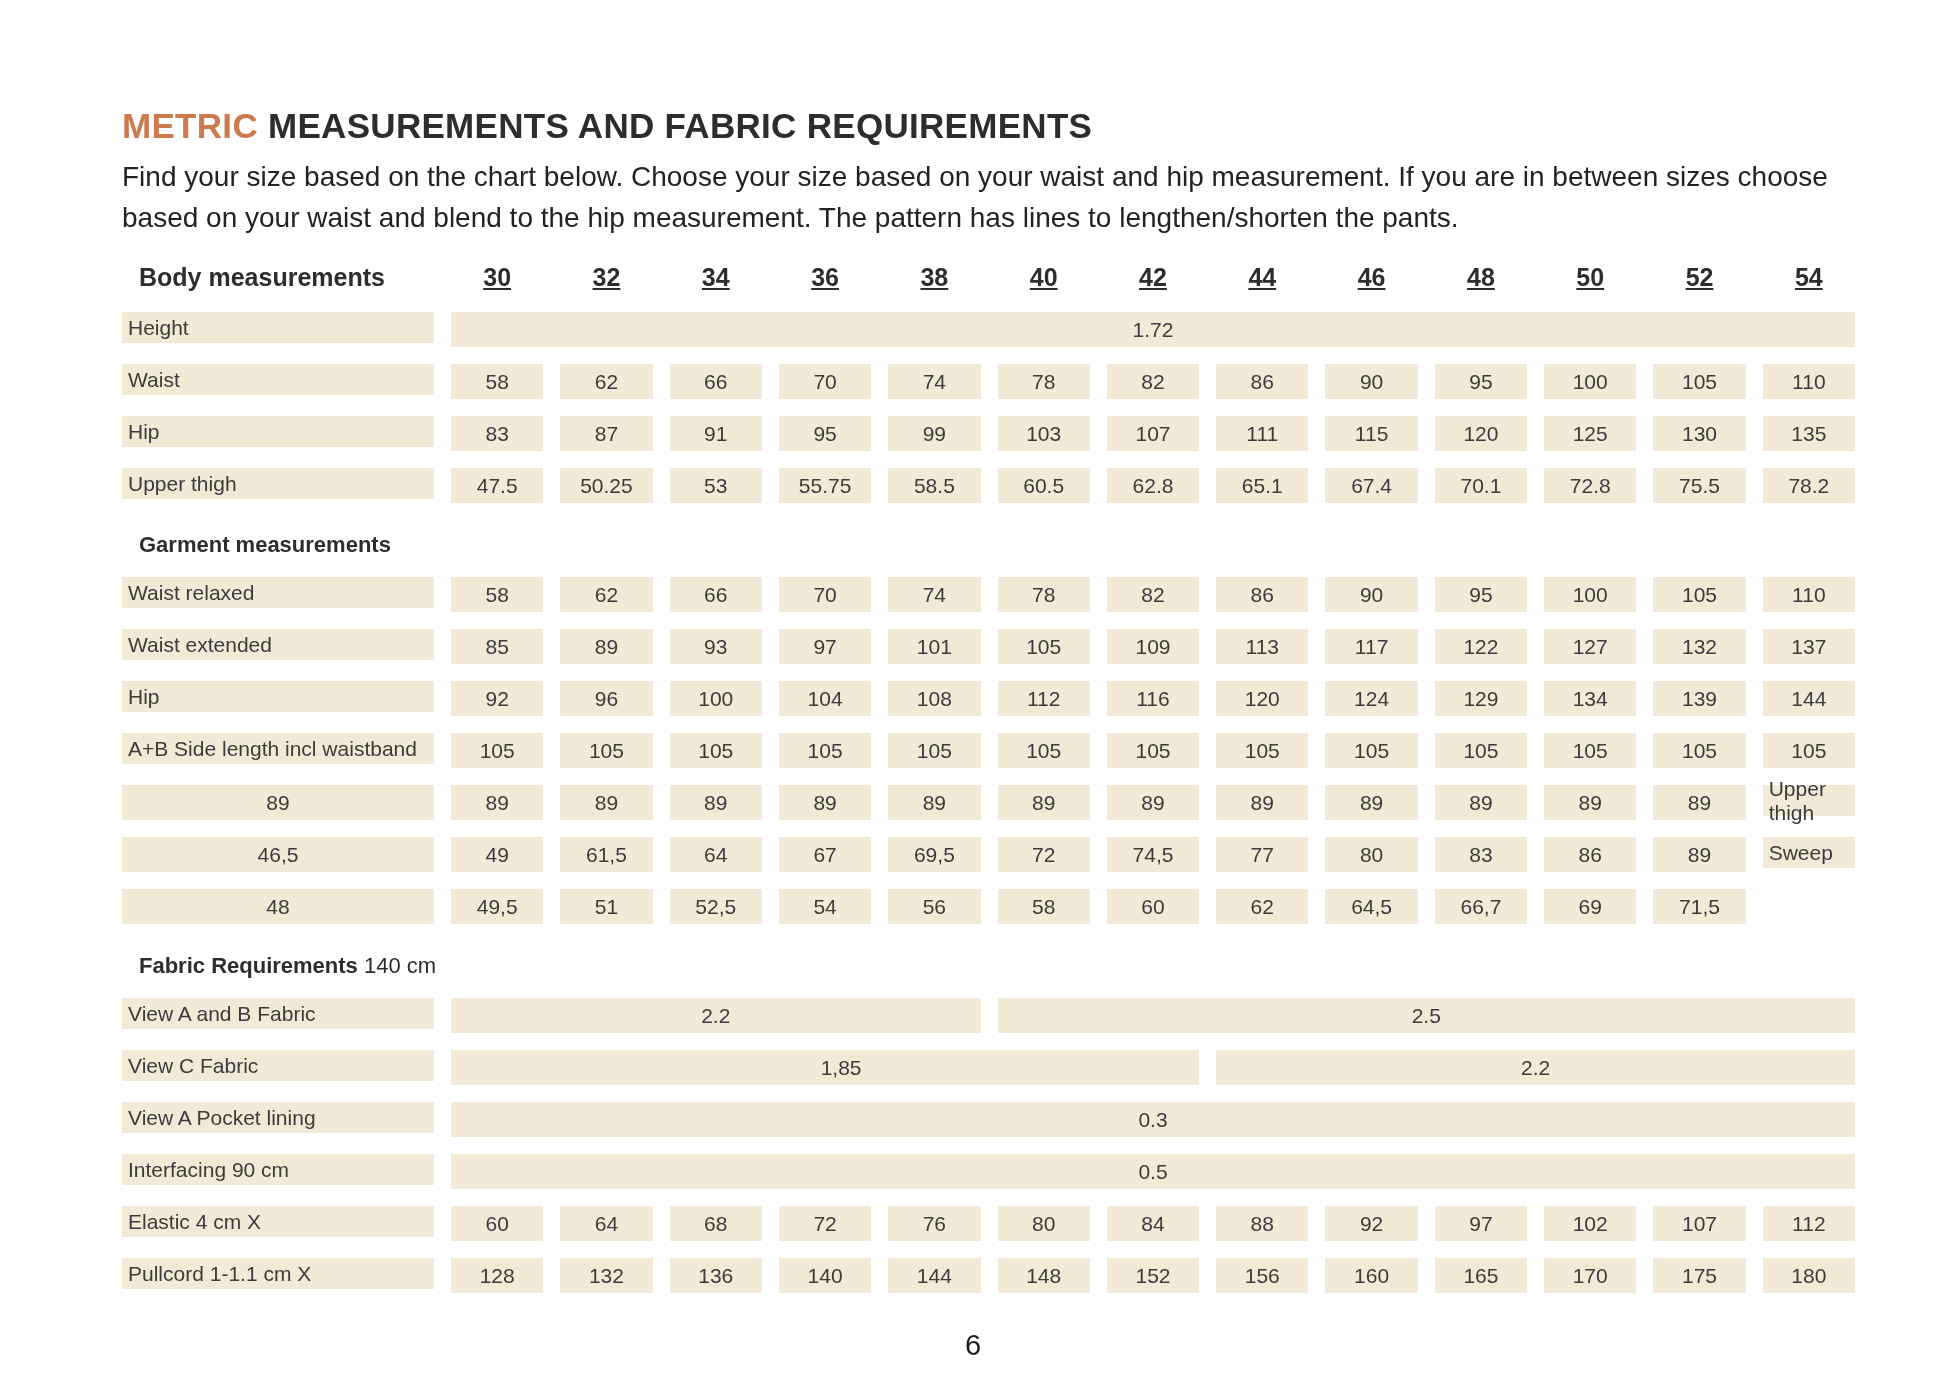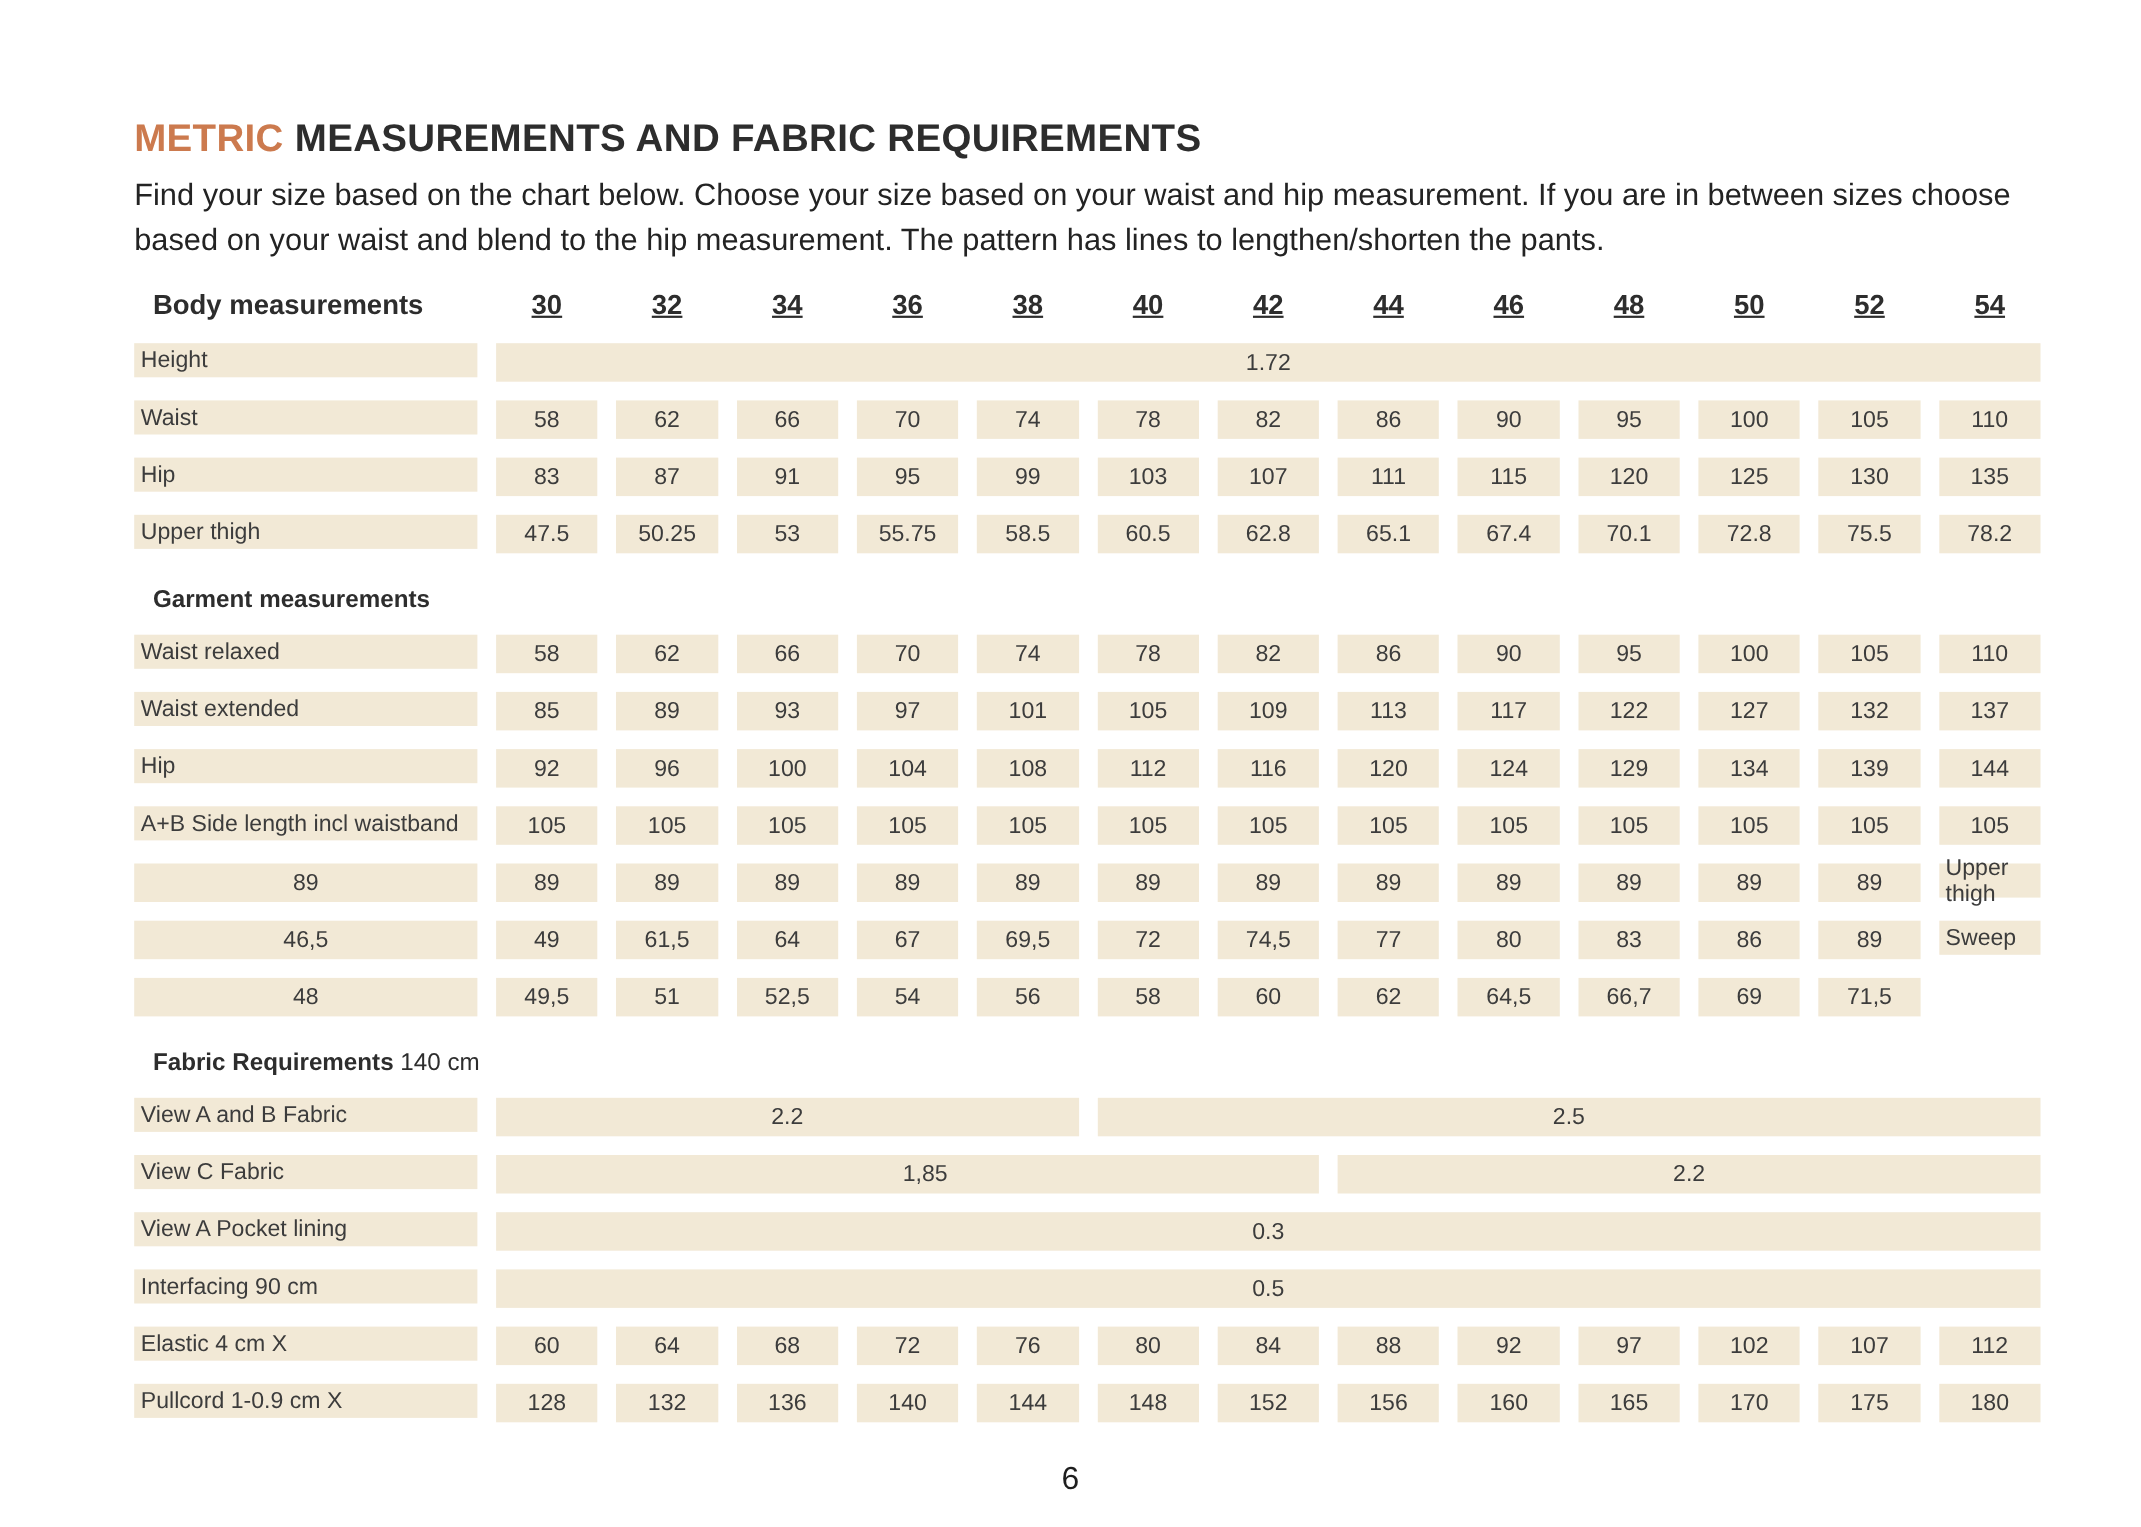--- a/index.html
+++ b/index.html
@@ -279,21 +279,21 @@
       <div class="cell">72</div>
       <div class="cell">76</div>
       <div class="cell">80</div>
       <div class="cell">84</div>
       <div class="cell">88</div>
       <div class="cell">92</div>
       <div class="cell">97</div>
       <div class="cell">102</div>
       <div class="cell">107</div>
       <div class="cell">112</div>
-      <div class="row-label">Pullcord 1-0.9 cm X</div>
+      <div class="row-label">Pullcord 1-1.1 cm X</div>
       <div class="cell">128</div>
       <div class="cell">132</div>
       <div class="cell">136</div>
       <div class="cell">140</div>
       <div class="cell">144</div>
       <div class="cell">148</div>
       <div class="cell">152</div>
       <div class="cell">156</div>
       <div class="cell">160</div>
       <div class="cell">165</div>

